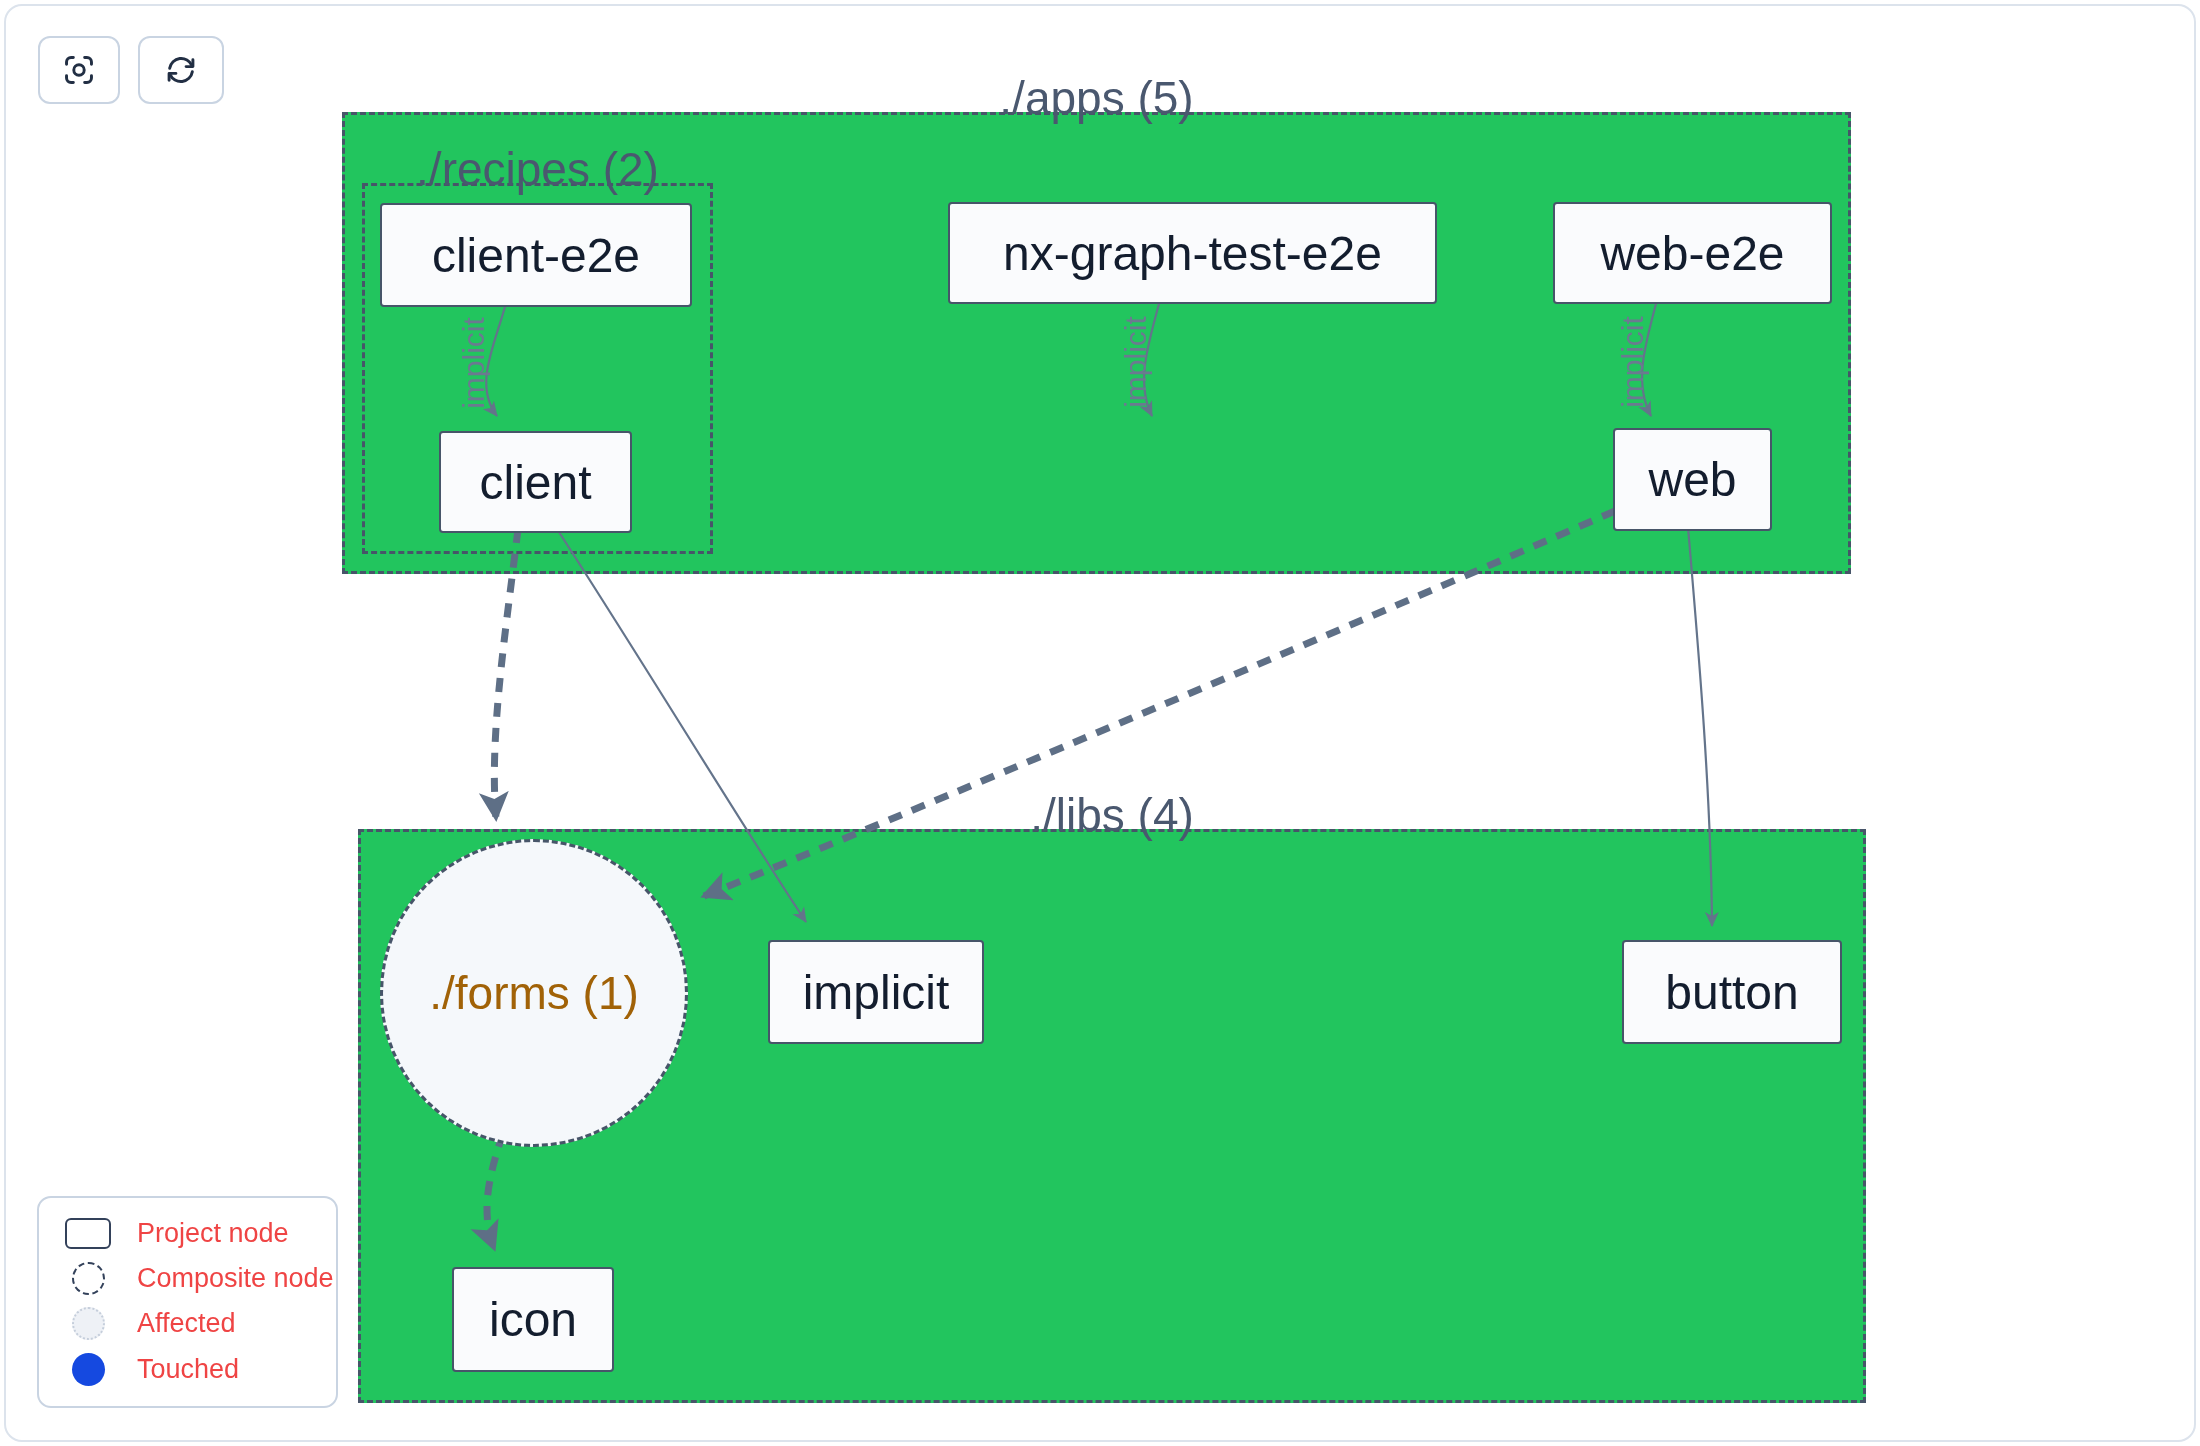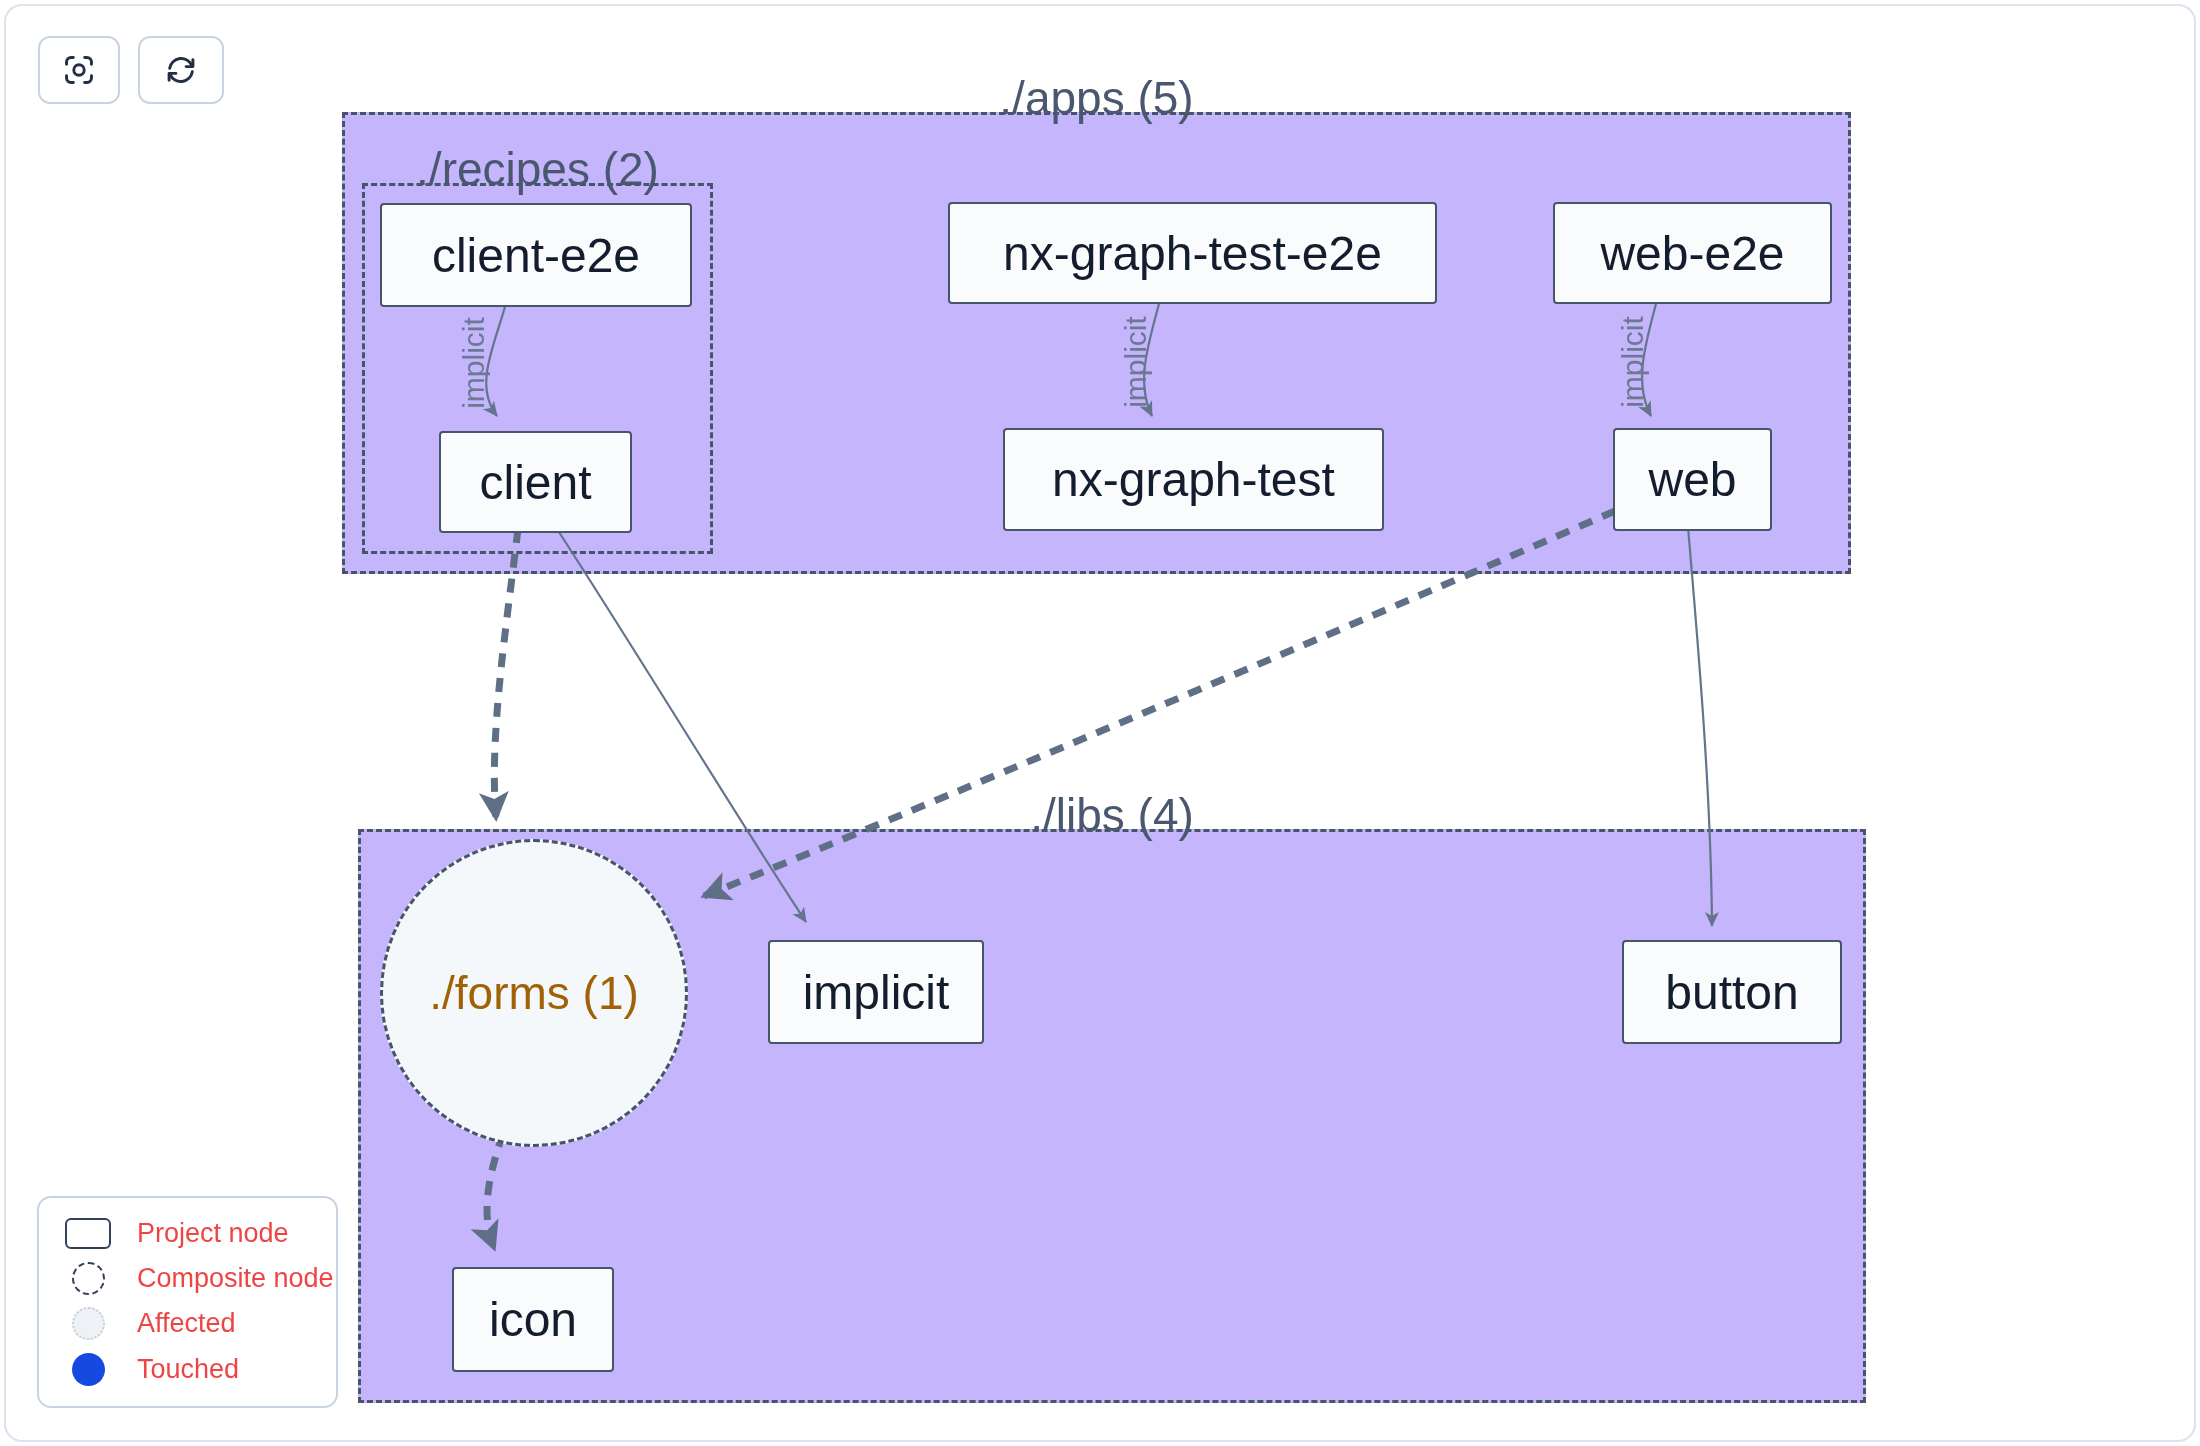--- a/index.html
+++ b/index.html
@@ -9,21 +9,21 @@
   }
   .frame{position:absolute;inset:4px;border:2px solid #dce3ec;border-radius:18px;pointer-events:none;z-index:6;}
   
   .tool-btn{
     position:absolute;display:flex;align-items:center;justify-content:center;
     background:#ffffff;border:2px solid #c9d4e2;border-radius:12px;cursor:pointer;z-index:5;
   }
   .tool-btn svg{stroke:#222f44;fill:none;stroke-width:2.6;stroke-linecap:round;stroke-linejoin:round;}
   
   .group{
-    position:absolute;background:#c4b5fd;border:3px dashed #475569;z-index:1;
+    position:absolute;background:#22c55e;border:3px dashed #475569;z-index:1;
   }
   .group-label{
     position:absolute;top:0;left:50%;transform:translate(-50%,-82%);
     font-size:46px;color:#4a586f;white-space:nowrap;z-index:2;
   }
   
   .composite{
     position:absolute;border:3px dashed #475569;border-radius:50%;background:#f5f8fb;
     display:flex;align-items:center;justify-content:center;z-index:3;
     font-size:46px;color:#a16207;cursor:pointer;
@@ -122,23 +122,20 @@
   </div>
   <div class="node" style="left:948px;top:202px;width:485px;height:98px;">
     <span>nx-graph-test-e2e</span>
   </div>
   <div class="node" style="left:1553px;top:202px;width:275px;height:98px;">
     <span>web-e2e</span>
   </div>
   <div class="node" style="left:439px;top:431px;width:189px;height:98px;">
     <span>client</span>
   </div>
-  <div class="node" style="left:1003px;top:428px;width:377px;height:99px;">
-    <span>nx-graph-test</span>
-  </div>
   <div class="node" style="left:1613px;top:428px;width:155px;height:99px;">
     <span>web</span>
   </div>
   <div class="node" style="left:768px;top:940px;width:212px;height:100px;">
     <span>implicit</span>
   </div>
   <div class="node" style="left:1622px;top:940px;width:216px;height:100px;">
     <span>button</span>
   </div>
   <div class="node" style="left:452px;top:1267px;width:158px;height:101px;">

